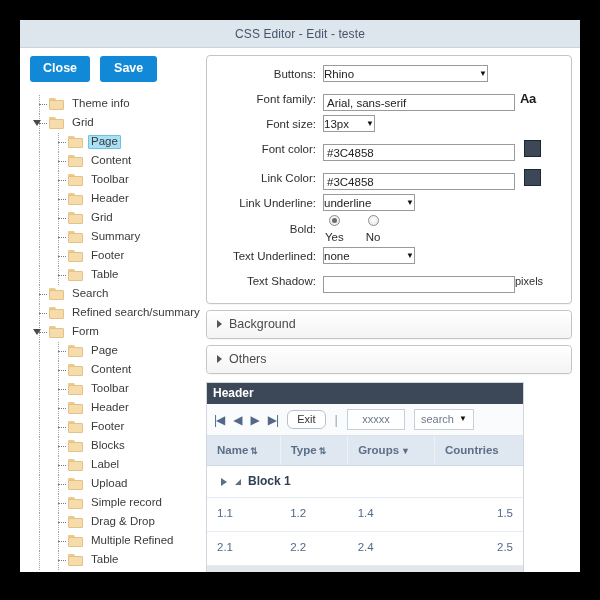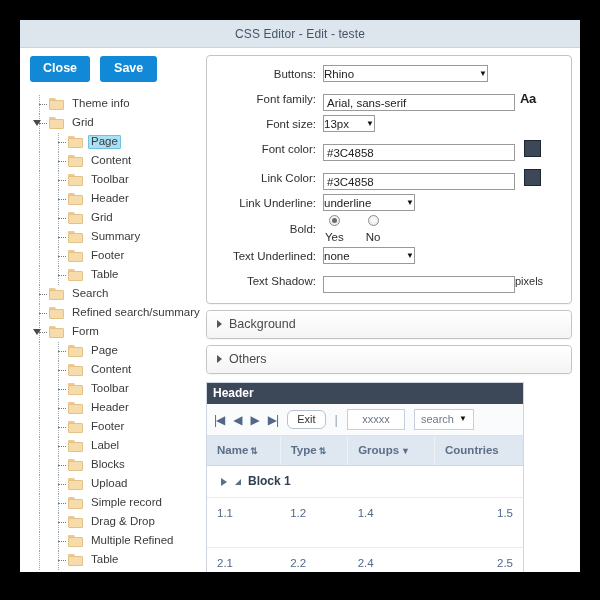--- a/index.html
+++ b/index.html
@@ -388,21 +388,21 @@
     border-top: 6px solid transparent;
     border-bottom: 0 solid transparent;
     border-right: 6px solid #5b6f88;
     margin-right: 7px;
     vertical-align: middle;
     cursor: pointer;
   }
   table.pv-table td.data {
     font-size: 11.5px;
     color: #51688a;
-    padding: 9px 10px 28px;
+    padding: 9px 10px 12px;
     border-bottom: 1px solid #e6ecf2;
     background: #ffffff;
   }
   table.pv-table td.data.right { text-align: right; }
   .subtotal-row td {
     background: #e4e7ea;
     font-size: 11.5px;
     font-weight: bold;
     color: #3d4d60;
     padding: 9px 10px 10px;
@@ -530,27 +530,27 @@
           <div class="tree-node">
             <span class="guide vline"></span>
             <span class="guide elbow"></span>
             <span class="folder"></span>
             <span class="node-label">Footer</span>
           </div>
           <div class="tree-node">
             <span class="guide vline"></span>
             <span class="guide elbow"></span>
             <span class="folder"></span>
+            <span class="node-label">Blocks</span>
+          </div>
+          <div class="tree-node">
+            <span class="guide vline"></span>
+            <span class="guide elbow"></span>
+            <span class="folder"></span>
             <span class="node-label">Label</span>
-          </div>
-          <div class="tree-node">
-            <span class="guide vline"></span>
-            <span class="guide elbow"></span>
-            <span class="folder"></span>
-            <span class="node-label">Blocks</span>
           </div>
           <div class="tree-node">
             <span class="guide vline"></span>
             <span class="guide elbow"></span>
             <span class="folder"></span>
             <span class="node-label">Upload</span>
           </div>
           <div class="tree-node">
             <span class="guide vline"></span>
             <span class="guide elbow"></span>

